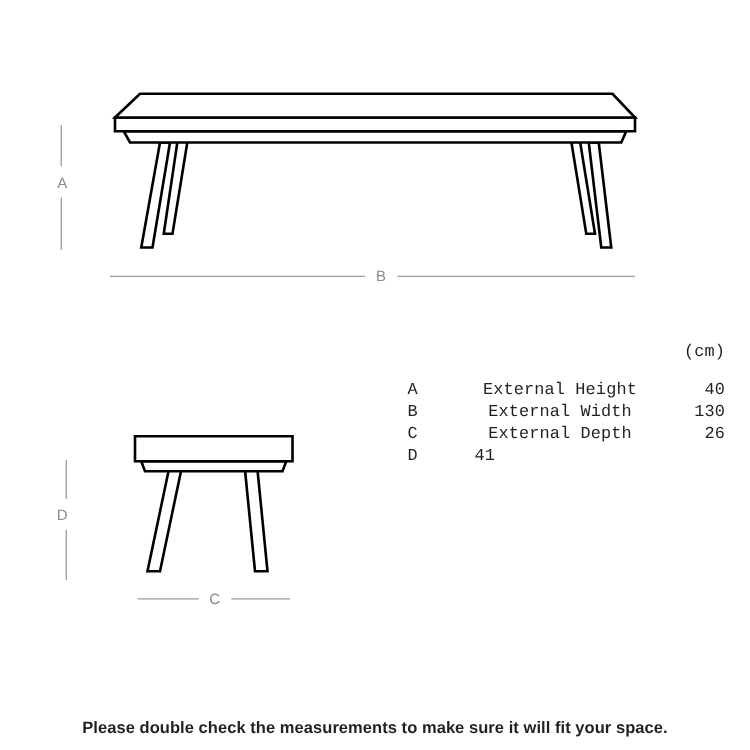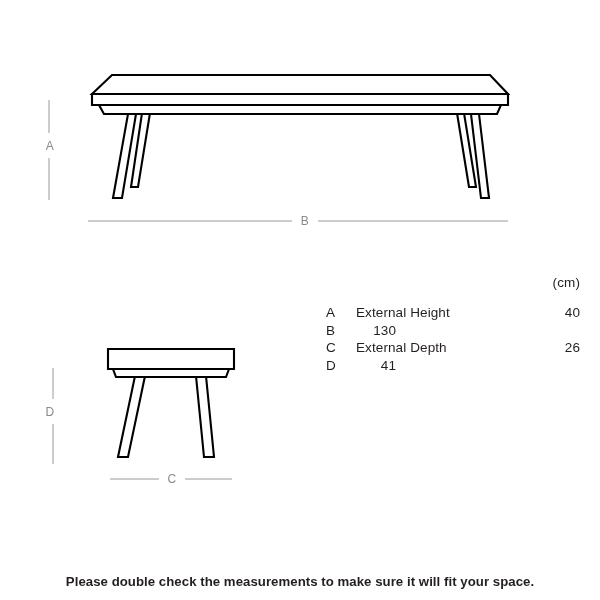--- a/index.html
+++ b/index.html
@@ -62,20 +62,21 @@
   .dim-b { left: 297px; top: 215px; width: 16px; }
   .dim-c { left: 164px; top: 473px; width: 16px; }
   .dim-d { left: 42px; top: 406px; width: 16px; }
 
   
   .spec-table {
     position: absolute;
     left: 326px;
     top: 275px;
     width: 254px;
+    font-family: Liberation Mono, monospace;
   }
   .unit-row {
     text-align: right;
     font-size: 13.5px;
     color: #231f20;
     margin-bottom: 14px;
     letter-spacing: 0.1px;
   }
   .spec-row {
     display: flex;
@@ -85,21 +86,21 @@
     color: #231f20;
     letter-spacing: 0.1px;
   }
   .spec-key {
     width: 30px;
     flex: 0 0 30px;
     text-align: left;
   }
   .spec-label {
     flex: 1 1 auto;
-    text-align: left;
+    text-align: center;
   }
   .spec-value {
     width: 40px;
     flex: 0 0 40px;
     text-align: right;
   }
 
   
   .footer-note {
     position: absolute;
@@ -182,20 +183,21 @@
     <div class="unit-row">(cm)</div>
 
     <div class="spec-row">
       <span class="spec-key">A</span>
       <span class="spec-label">External Height</span>
       <span class="spec-value">40</span>
     </div>
 
     <div class="spec-row">
       <span class="spec-key">B</span>
+      <span class="spec-label">External Width</span>
       <span class="spec-value">130</span>
     </div>
 
     <div class="spec-row">
       <span class="spec-key">C</span>
       <span class="spec-label">External Depth</span>
       <span class="spec-value">26</span>
     </div>
 
     <div class="spec-row">

